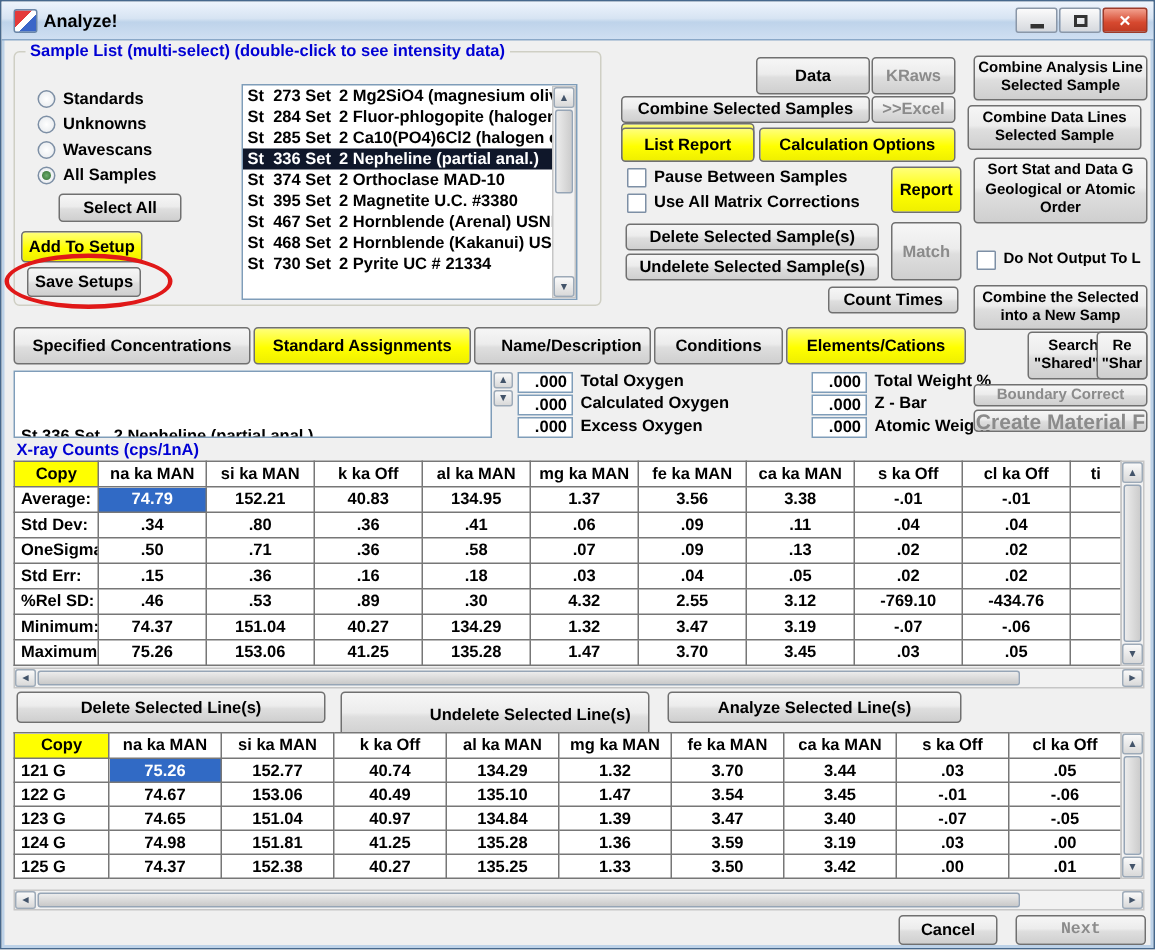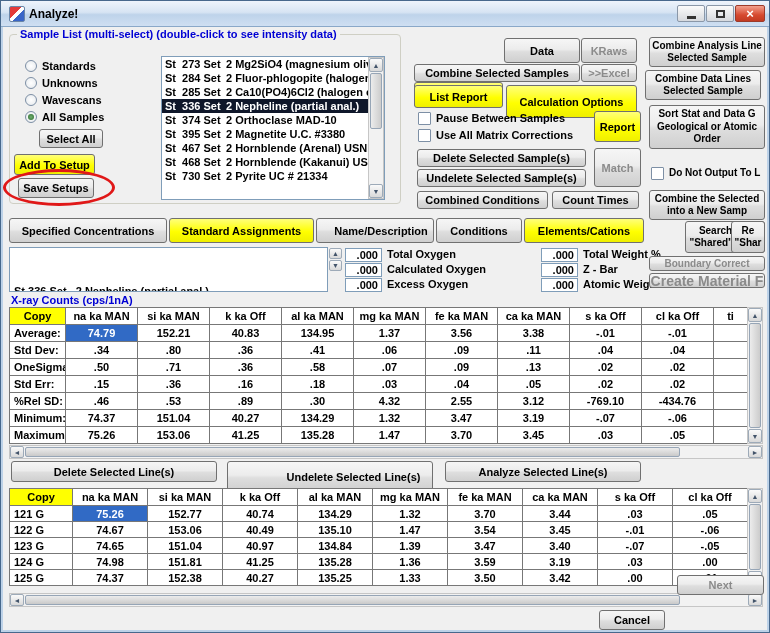--- a/index.html
+++ b/index.html
@@ -95,21 +95,21 @@
 
   <div class="abs radio" style="left:24px;top:59px;"></div>
   <div class="abs lbl" style="left:41px;top:59px;">Standards</div>
   <div class="abs radio" style="left:24px;top:76px;"></div>
   <div class="abs lbl" style="left:41px;top:76px;">Unknowns</div>
   <div class="abs radio" style="left:24px;top:93px;"></div>
   <div class="abs lbl" style="left:41px;top:93px;">Wavescans</div>
   <div class="abs radio sel" style="left:24px;top:110px;"></div>
   <div class="abs lbl" style="left:41px;top:110px;">All Samples</div>
 
-  <div class="abs btn" style="left:38px;top:128px;width:64px;height:19px;">Select All</div>
+  <div class="abs btn" style="left:38px;top:128px;width:82px;height:19px;">Select All</div>
   <div class="abs btn yellow" style="left:13px;top:153px;width:81px;height:21px;">Add To Setup</div>
   <div class="abs btn" style="left:17px;top:177px;width:76px;height:20px;">Save Setups</div>
   <div class="abs annot" style="left:2px;top:168px;width:112px;height:37px;"></div>
 
   <div class="abs listbox" style="left:160px;top:55px;width:224px;height:144px;">
     <div class="list-item"><span class="set">St  273 Set</span><span>2 Mg2SiO4 (magnesium olivine</span></div>
     <div class="list-item"><span class="set">St  284 Set</span><span>2 Fluor-phlogopite (halogen co</span></div>
     <div class="list-item"><span class="set">St  285 Set</span><span>2 Ca10(PO4)6Cl2 (halogen con</span></div>
     <div class="list-item sel"><span class="set">St  336 Set</span><span>2 Nepheline (partial anal.)</span></div>
     <div class="list-item"><span class="set">St  374 Set</span><span>2 Orthoclase MAD-10</span></div>
@@ -123,21 +123,21 @@
       <div class="sb-btn" style="left:0;right:0;bottom:0;height:14px;">▼</div>
     </div>
   </div>
 
   <div class="abs btn yellow" style="left:413px;top:37px;width:89px;height:25px;margin-top:44px;">Analyze</div>
   <div class="abs btn" style="left:503px;top:37px;width:76px;height:25px;">Data</div>
   <div class="abs btn dis" style="left:580px;top:37px;width:56px;height:25px;">KRaws</div>
   <div class="abs btn" style="left:413px;top:63px;width:166px;height:18px;">Combine Selected Samples</div>
   <div class="abs btn dis" style="left:580px;top:63px;width:56px;height:18px;">&gt;&gt;Excel</div>
   <div class="abs btn yellow" style="left:413px;top:84px;width:89px;height:23px;">List Report</div>
-  <div class="abs btn yellow" style="left:505px;top:84px;width:131px;height:33px;">Calculation Options</div>
+  <div class="abs btn yellow" style="left:505px;top:84px;width:131px;height:23px;">Calculation Options</div>
 
   <div class="abs btn multi" style="left:648px;top:36px;width:116px;height:30px;">
     <span>Combine Analysis Line</span>
     <span>Selected Sample</span>
   </div>
   <div class="abs btn multi" style="left:644px;top:69px;width:116px;height:30px;">
     <span>Combine Data Lines</span>
     <span>Selected Sample</span>
   </div>
   <div class="abs btn multi" style="left:648px;top:104px;width:116px;height:44px;">
@@ -151,21 +151,20 @@
   <div class="abs chk" style="left:417px;top:128px;"></div>
   <div class="abs lbl" style="left:435px;top:128px;">Use All Matrix Corrections</div>
   <div class="abs btn yellow" style="left:593px;top:110px;width:47px;height:31px;">Report</div>
 
   <div class="abs btn" style="left:416px;top:148px;width:169px;height:18px;">Delete Selected Sample(s)</div>
   <div class="abs btn" style="left:416px;top:168px;width:169px;height:18px;">Undelete Selected Sample(s)</div>
   <div class="abs btn dis" style="left:593px;top:147px;width:47px;height:39px;">Match</div>
   <div class="abs chk" style="left:650px;top:166px;"></div>
   <div class="abs lbl" style="left:668px;top:166px;font-size:10px;">Do Not Output To L</div>
 
-  <div class="abs btn" style="left:416px;top:190px;width:131px;height:18px;">Combined Conditions</div>
   <div class="abs btn" style="left:551px;top:190px;width:87px;height:18px;">Count Times</div>
   <div class="abs btn multi" style="left:648px;top:189px;width:116px;height:30px;">
     <span>Combine the Selected</span>
     <span>into a New Samp</span>
   </div>
 
   <div class="abs btn" style="left:8px;top:217px;width:158px;height:25px;">Specified Concentrations</div>
   <div class="abs btn yellow" style="left:168px;top:217px;width:145px;height:25px;">Standard Assignments</div>
   <div class="abs btn" style="left:315px;top:217px;width:118px;height:25px;padding-left:12px;">Name/Description</div>
   <div class="abs btn" style="left:435px;top:217px;width:86px;height:25px;">Conditions</div>
@@ -434,15 +433,15 @@
     <div class="sb-thumb" style="left:1px;right:1px;top:15px;height:66px;"></div>
     <div class="sb-btn" style="left:0;right:0;bottom:0;height:14px;">▼</div>
   </div>
   <div class="abs sb sbh" style="left:8px;top:592px;width:754px;height:14px;">
     <div class="sb-btn" style="left:0;top:0;bottom:0;width:14px;">◄</div>
     <div class="sb-thumb" style="top:1px;bottom:1px;left:15px;width:655px;"></div>
     <div class="sb-btn" style="right:0;top:0;bottom:0;width:14px;">►</div>
   </div>
 
   <div class="abs btn" style="left:598px;top:609px;width:66px;height:20px;">Cancel</div>
-  <div class="abs btn dis" style="left:676px;top:574px;width:87px;height:20px;">Next</div>
+  <div class="abs btn dis" style="left:676px;top:609px;width:87px;height:20px;font-family:Liberation Mono, monospace;">Next</div>
 
 </div>
 
 </body></html>

